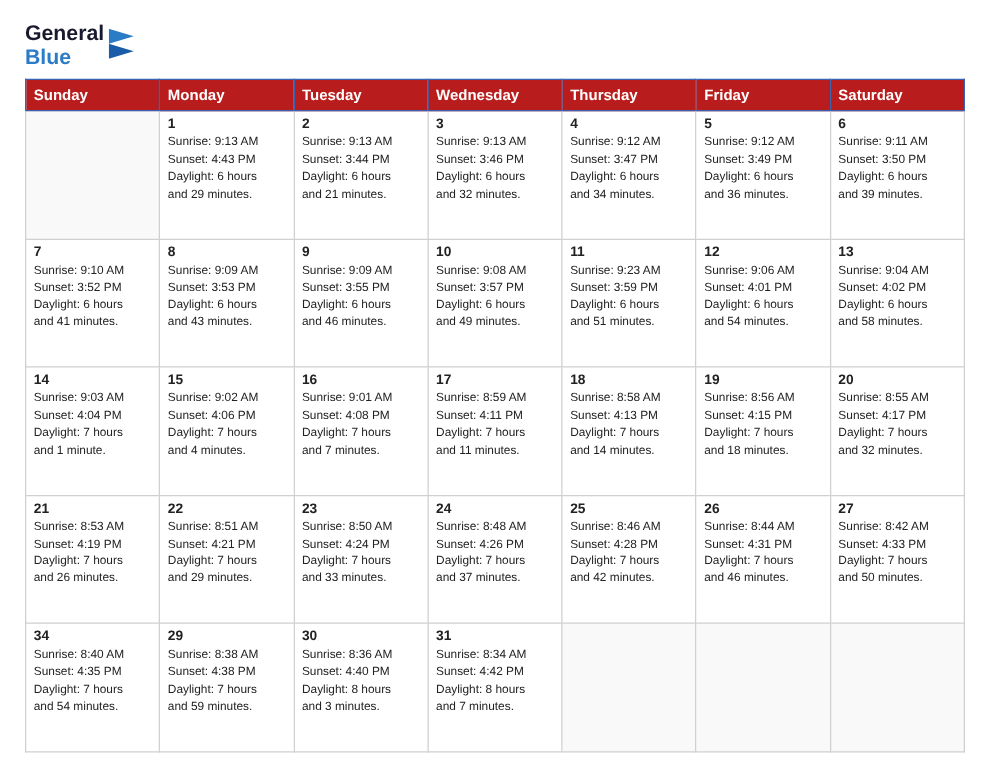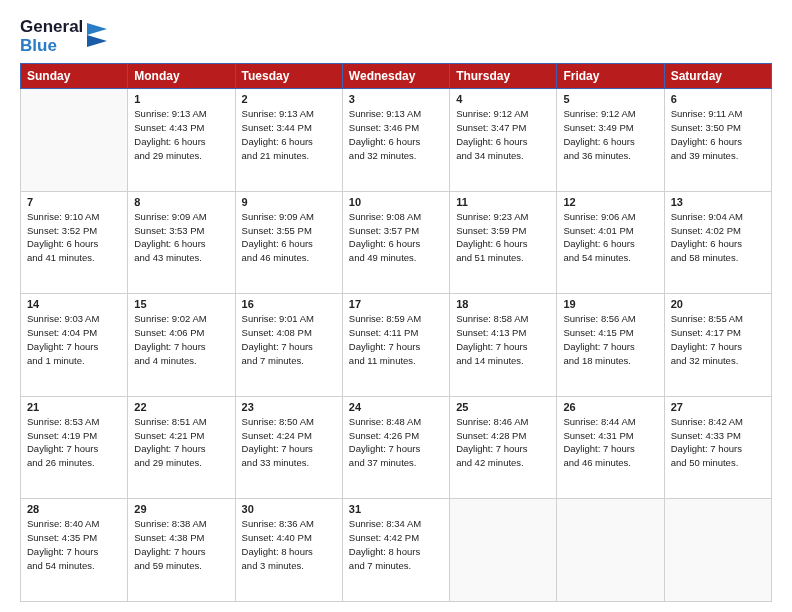--- a/index.html
+++ b/index.html
@@ -223,21 +223,21 @@
             <span class="day-num">26</span>
             <div class="day-info"><span>Sunrise: 8:44 AM</span><br><span>Sunset: 4:31 PM</span><br><span>Daylight: 7 hours</span><br><span>and 46 minutes.</span><br></div>
           </td>
           <td>
             <span class="day-num">27</span>
             <div class="day-info"><span>Sunrise: 8:42 AM</span><br><span>Sunset: 4:33 PM</span><br><span>Daylight: 7 hours</span><br><span>and 50 minutes.</span><br></div>
           </td>
         </tr>
         <tr>
           <td>
-            <span class="day-num">28</span>
+            <span class="day-num">34</span>
             <div class="day-info"><span>Sunrise: 8:40 AM</span><br><span>Sunset: 4:35 PM</span><br><span>Daylight: 7 hours</span><br><span>and 54 minutes.</span><br></div>
           </td>
           <td>
             <span class="day-num">29</span>
             <div class="day-info"><span>Sunrise: 8:38 AM</span><br><span>Sunset: 4:38 PM</span><br><span>Daylight: 7 hours</span><br><span>and 59 minutes.</span><br></div>
           </td>
           <td>
             <span class="day-num">30</span>
             <div class="day-info"><span>Sunrise: 8:36 AM</span><br><span>Sunset: 4:40 PM</span><br><span>Daylight: 8 hours</span><br><span>and 3 minutes.</span><br></div>
           </td>

